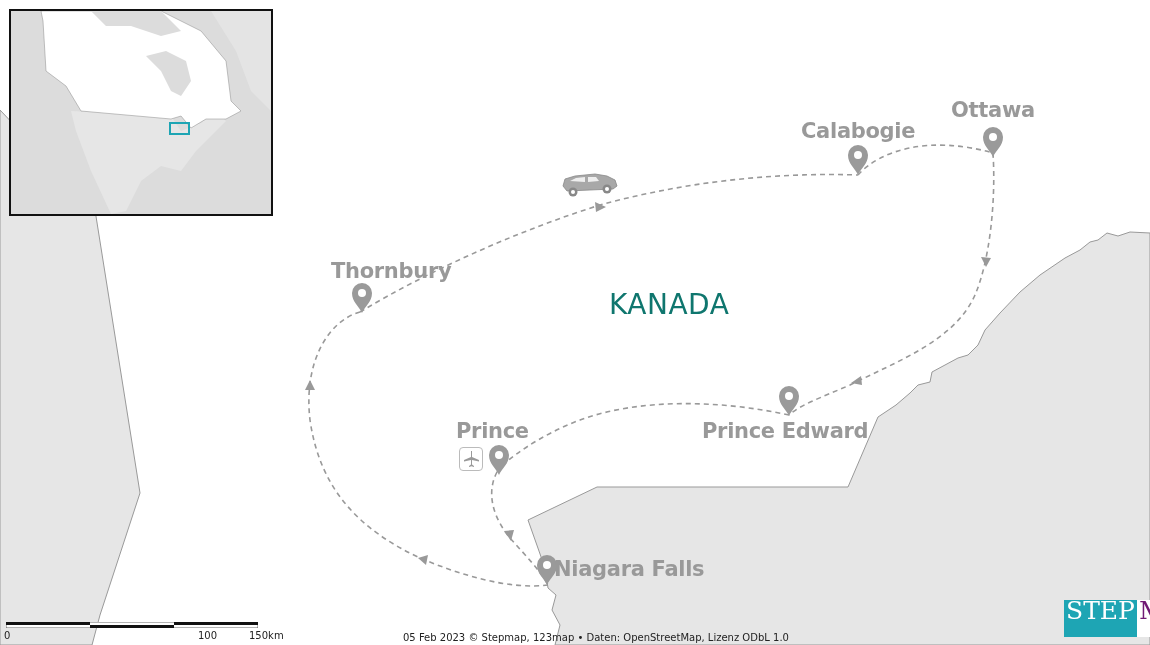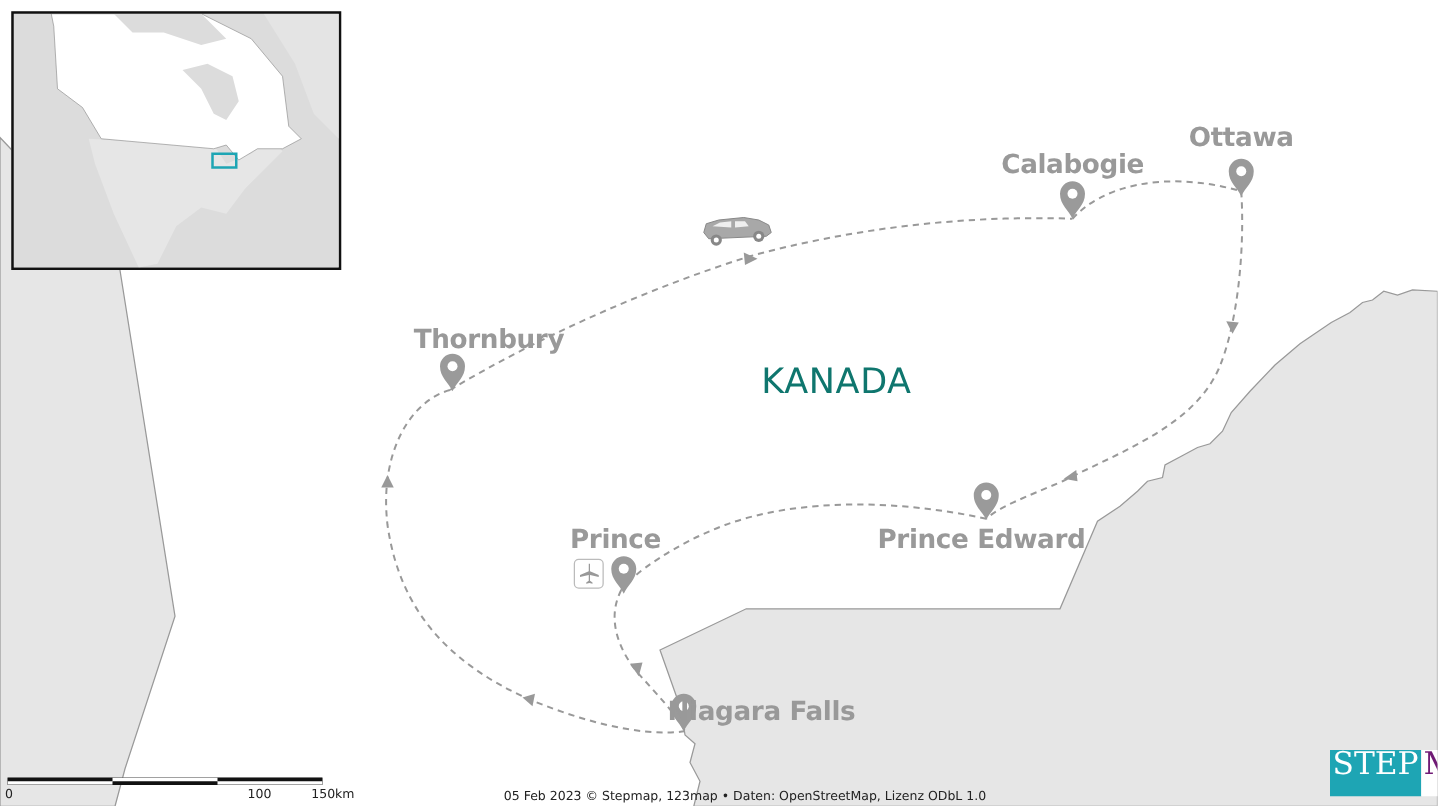--- a/index.html
+++ b/index.html
@@ -84,21 +84,21 @@
   <svg width="22" height="22" viewBox="0 0 22 22">
     <path d="M11,3 L12,3 L12,9 L19,12 L19,13.5 L12,12 L12,16.5 L14,18 L14,19 L11.5,18.3 L9,19 L9,18 L11,16.5 L11,12 L4,13.5 L4,12 L11,9 Z" fill="#999"></path>
   </svg>
 </div>
 
 <div class="place-label" style="left:951px;top:100px;">Ottawa</div>
 <div class="place-label" style="left:801px;top:121px;">Calabogie</div>
 <div class="place-label" style="left:303px;top:261px;margin-left:28px;">Thornbury</div>
 <div class="place-label" style="left:456px;top:421px;">Prince</div>
 <div class="place-label" style="left:702px;top:421px;">Prince Edward</div>
-<div class="place-label" style="left:534px;top:559px;">Niagara Falls</div>
+<div class="place-label" style="left:554px;top:559px;">Niagara Falls</div>
 
 <div class="country-label">KANADA</div>
 
 <div class="inset">
   <svg width="260" height="203" viewBox="0 0 260 203">
     <rect width="260" height="203" fill="#dcdcdc"></rect>
 
     <path d="M200,0 L260,0 L260,100 L240,80 L225,40 Z" fill="#e4e4e4"></path>
 
     <path d="M60,100 L160,105 L170,120 L190,112 L205,100 L215,110 L185,140 L170,160 L150,155 L130,170 L115,200 L100,203 L80,160 L65,120 Z" fill="#e6e6e6"></path>

